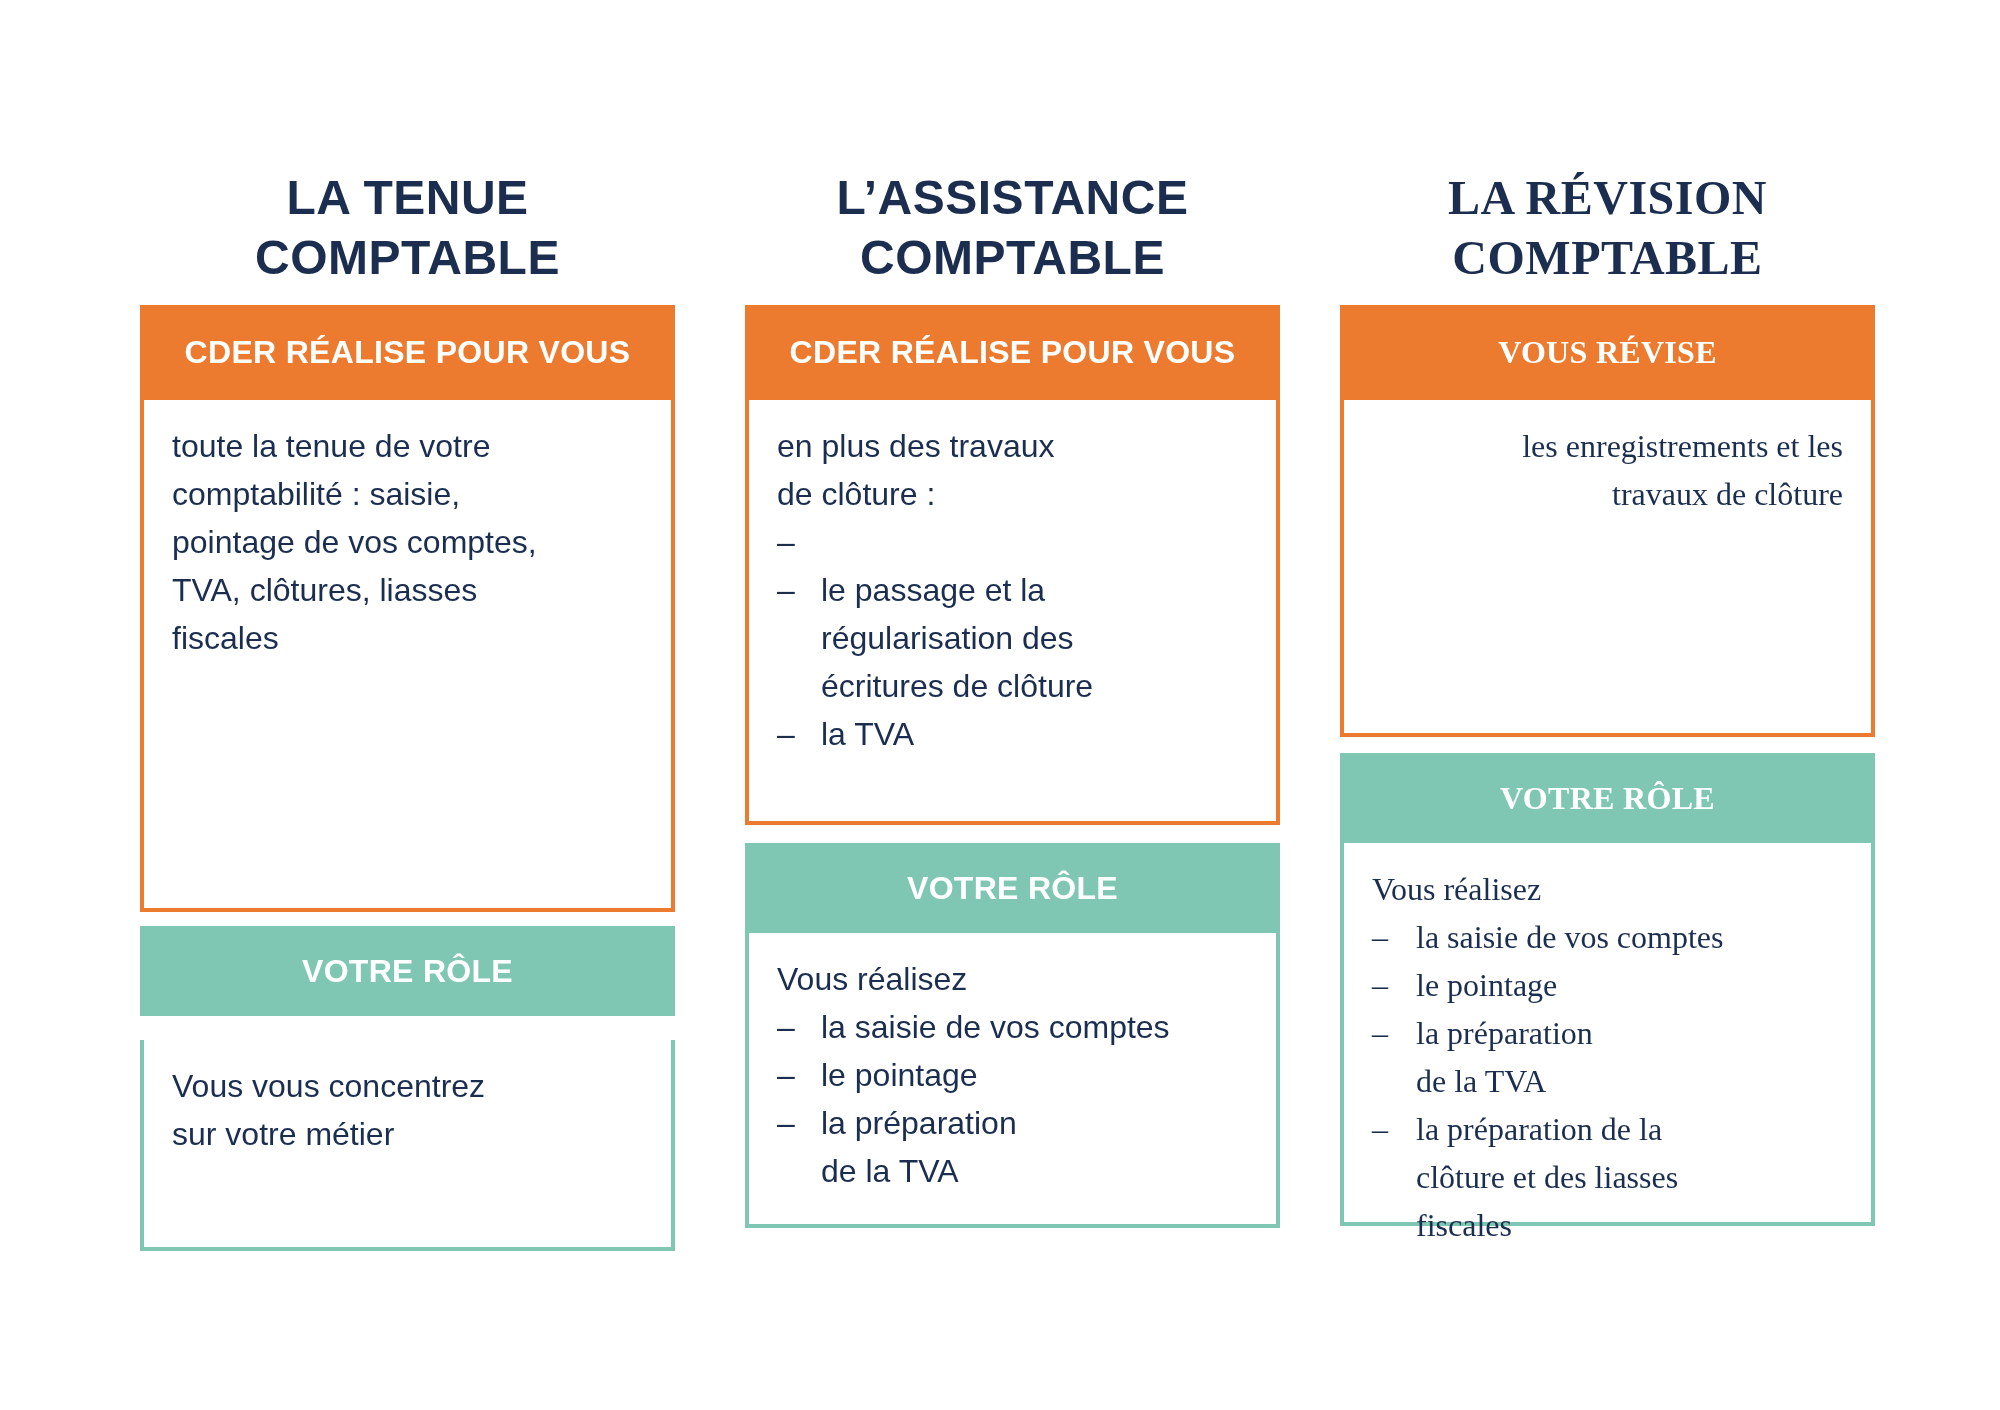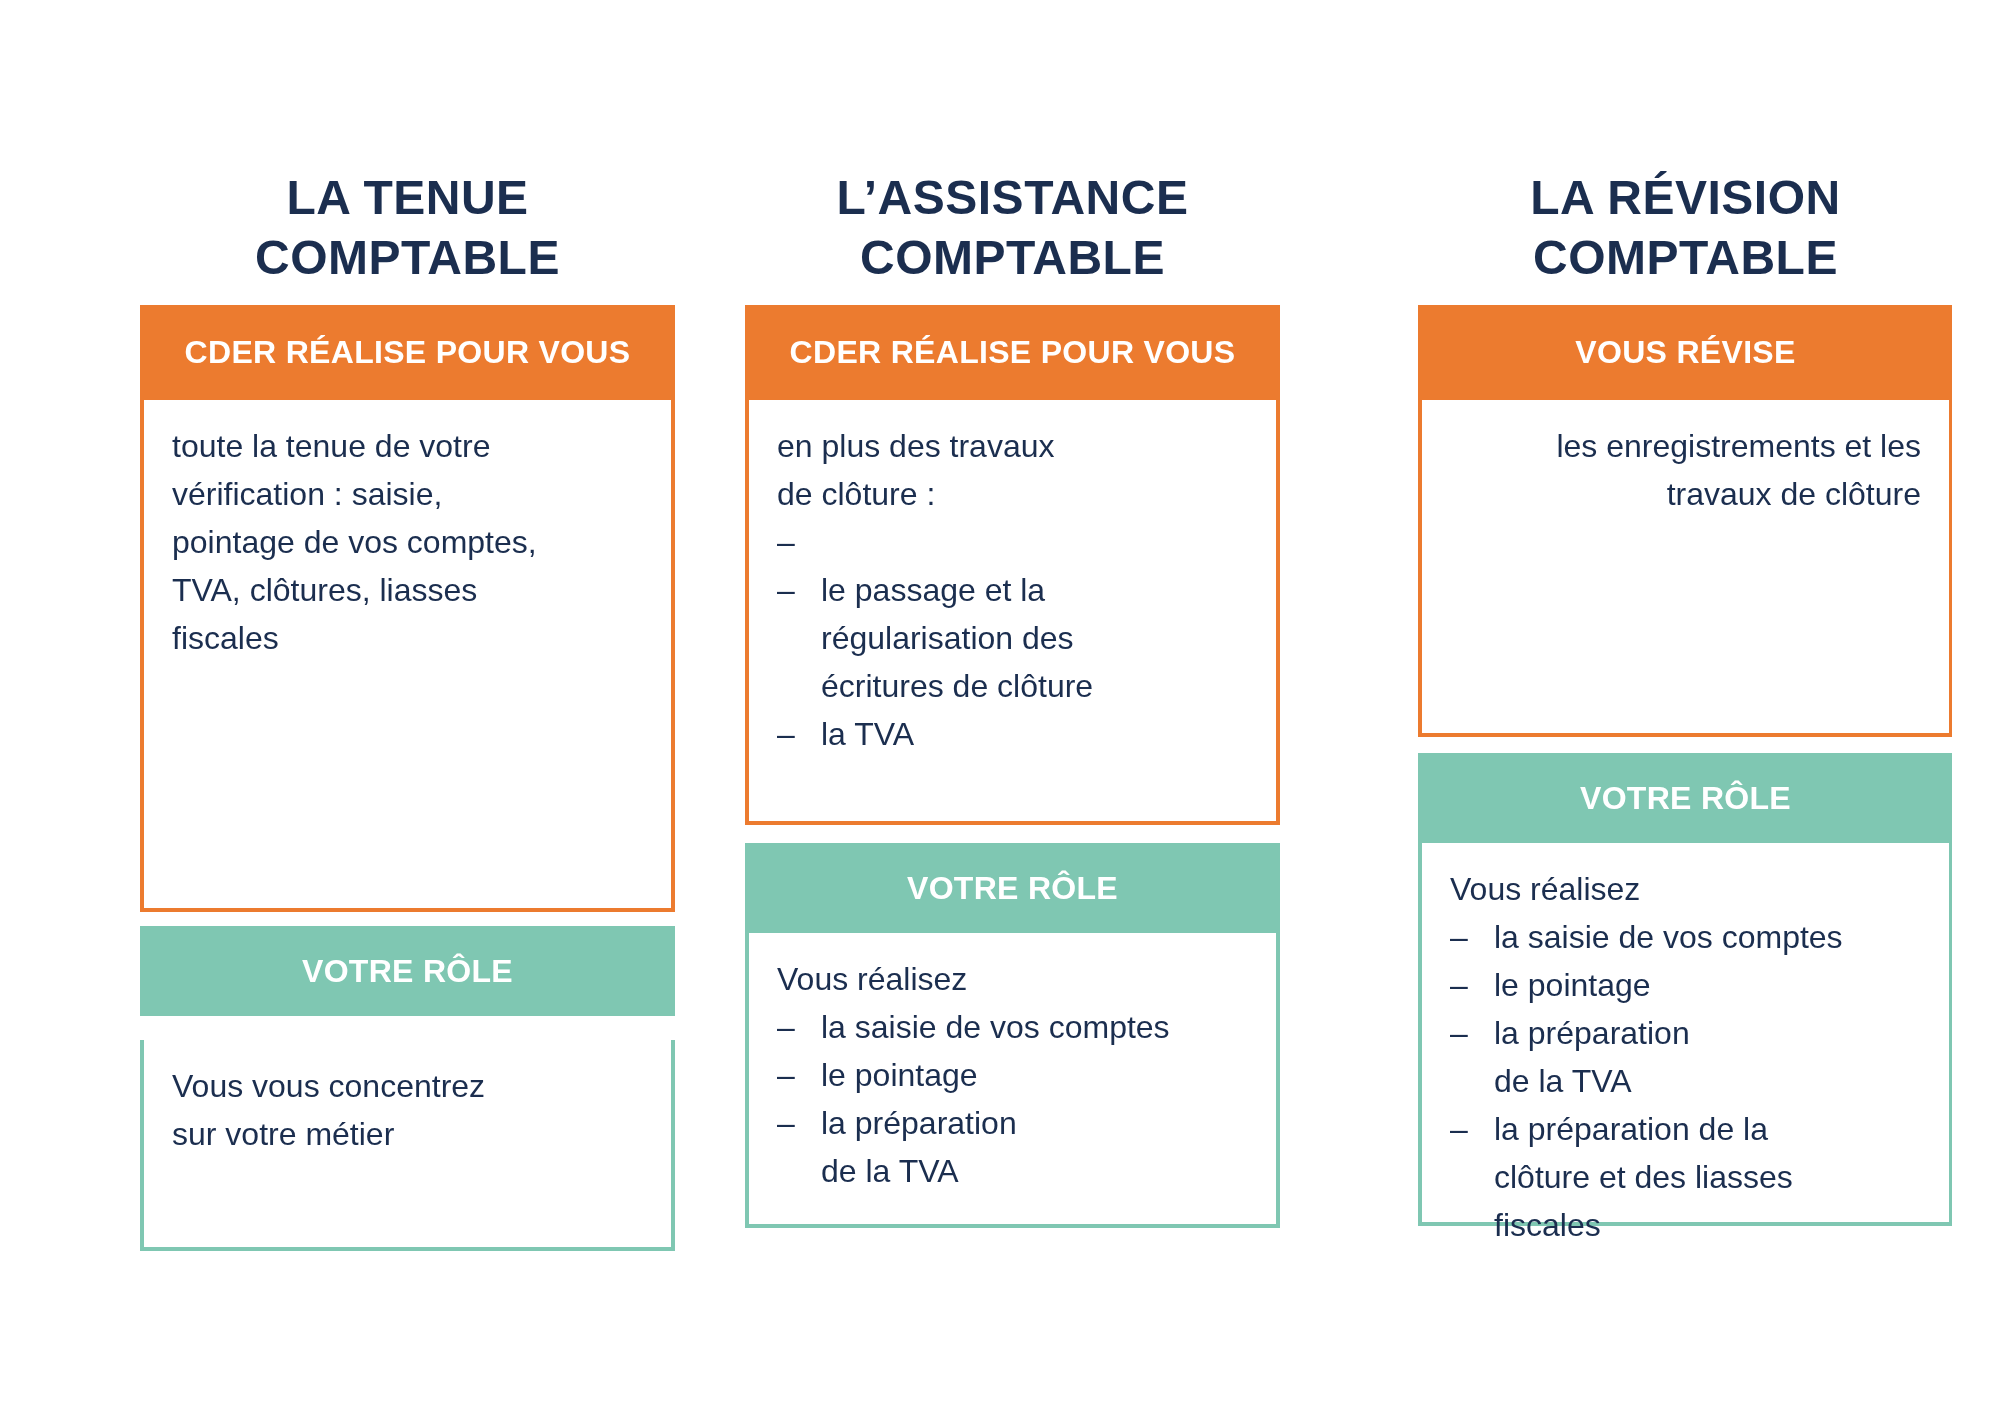--- a/index.html
+++ b/index.html
@@ -16,21 +16,21 @@
     background:#ffffff;
     overflow:hidden;
   }
   .column{
     position:absolute;
     top:150px;
     width:535px;
   }
   .col-0{left:140px;}
   .col-1{left:745px;}
-  .col-2{left:1418px;}
+  .col-2{left:1340px;font-family:Liberation Serif, serif;}
 
   .col-title{
     height:155px;
     display:flex;
     align-items:center;
     justify-content:center;
     text-align:center;
     color:var(--navy);
     font-weight:bold;
     font-size:48px;
@@ -88,21 +88,21 @@
 <div id="canvas">
 
   <div class="column col-0">
     <div class="col-title">LA TENUE
 COMPTABLE</div>
     <div class="band orange">
       <span>CDER RÉALISE POUR VOUS</span>
     </div>
     <div class="content orange-border provider-content">
       <div class="intro">toute la tenue de votre
-vérification : saisie,
+comptabilité : saisie,
 pointage de vos comptes,
 TVA, clôtures, liasses
 fiscales</div>
       <div class="bullet-list"></div>
     </div>
     <div class="band teal role-band">
       <span>VOTRE RÔLE</span>
     </div>
     <div class="content teal-border role-content">
       <div class="intro">Vous vous concentrez

